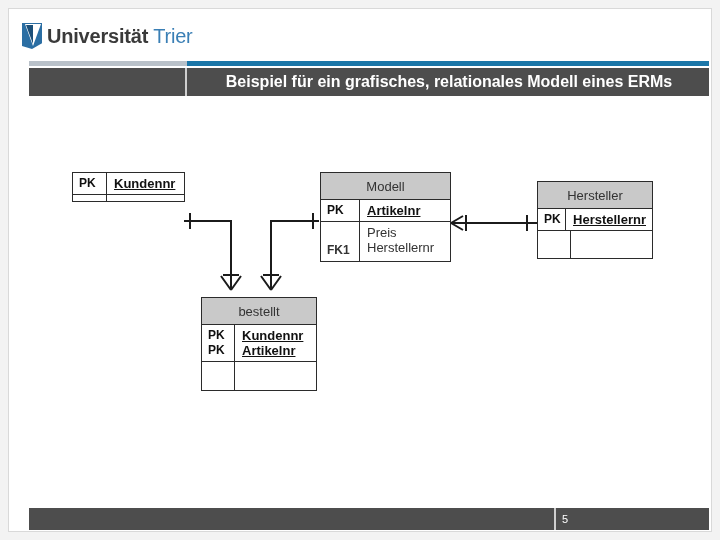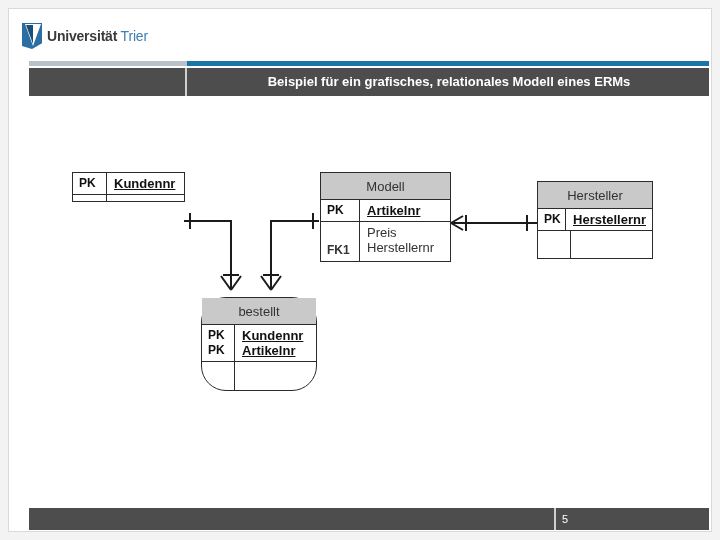--- a/index.html
+++ b/index.html
@@ -60,21 +60,21 @@
   }
   #logo-mark .inner {
     position: absolute;
     left: 4px; top: 2px;
     width: 0; height: 0;
     border-left: 7px solid transparent;
     border-right: 0 solid transparent;
     border-top: 19px solid #1c4f78;
   }
   #logo-text {
-    font-size: 14px;
+    font-size: 20px;
     letter-spacing: -0.2px;
     white-space: nowrap;
     text-align: center;
   }
   #logo-text .uni {
     color: #3a3a3a;
     font-weight: bold;
   }
   #logo-text .city {
     color: #3a7fb5;
@@ -107,21 +107,21 @@
     background: #4d4d4d;
     border-right: 2px solid #cfcfcf;
     box-sizing: border-box;
   }
   #title-text {
     position: absolute;
     left: 160px; top: 0;
     width: 520px; height: 28px;
     line-height: 28px;
     color: #ffffff;
-    font-size: 13px;
+    font-size: 16px;
     font-weight: bold;
     text-align: center;
     white-space: nowrap;
   }
 
   
   #diagram {
     position: absolute;
     left: 0; top: 0;
     width: 704px; height: 524px;
@@ -285,21 +285,21 @@
         <div class="ent-row">
           <div class="ent-key" style="width:33px;">PK</div>
           <div class="ent-attr pk">Herstellernr</div>
         </div>
         <div class="ent-row last" style="height:27px;">
           <div class="ent-key light" style="width:33px;"></div>
           <div class="ent-attr"></div>
         </div>
       </div>
 
-      <div class="entity" style="left:192px; top:288px; width:116px;border-radius:25px;">
+      <div class="entity" style="left:192px; top:288px; width:116px;">
         <div class="ent-header">bestellt</div>
         <div class="ent-row">
           <div class="ent-key" style="width:33px;">PK
 PK</div>
           <div class="ent-attr pk">Kundennr
 Artikelnr</div>
         </div>
         <div class="ent-row last" style="height:28px;">
           <div class="ent-key light" style="width:33px;"></div>
           <div class="ent-attr"></div>

